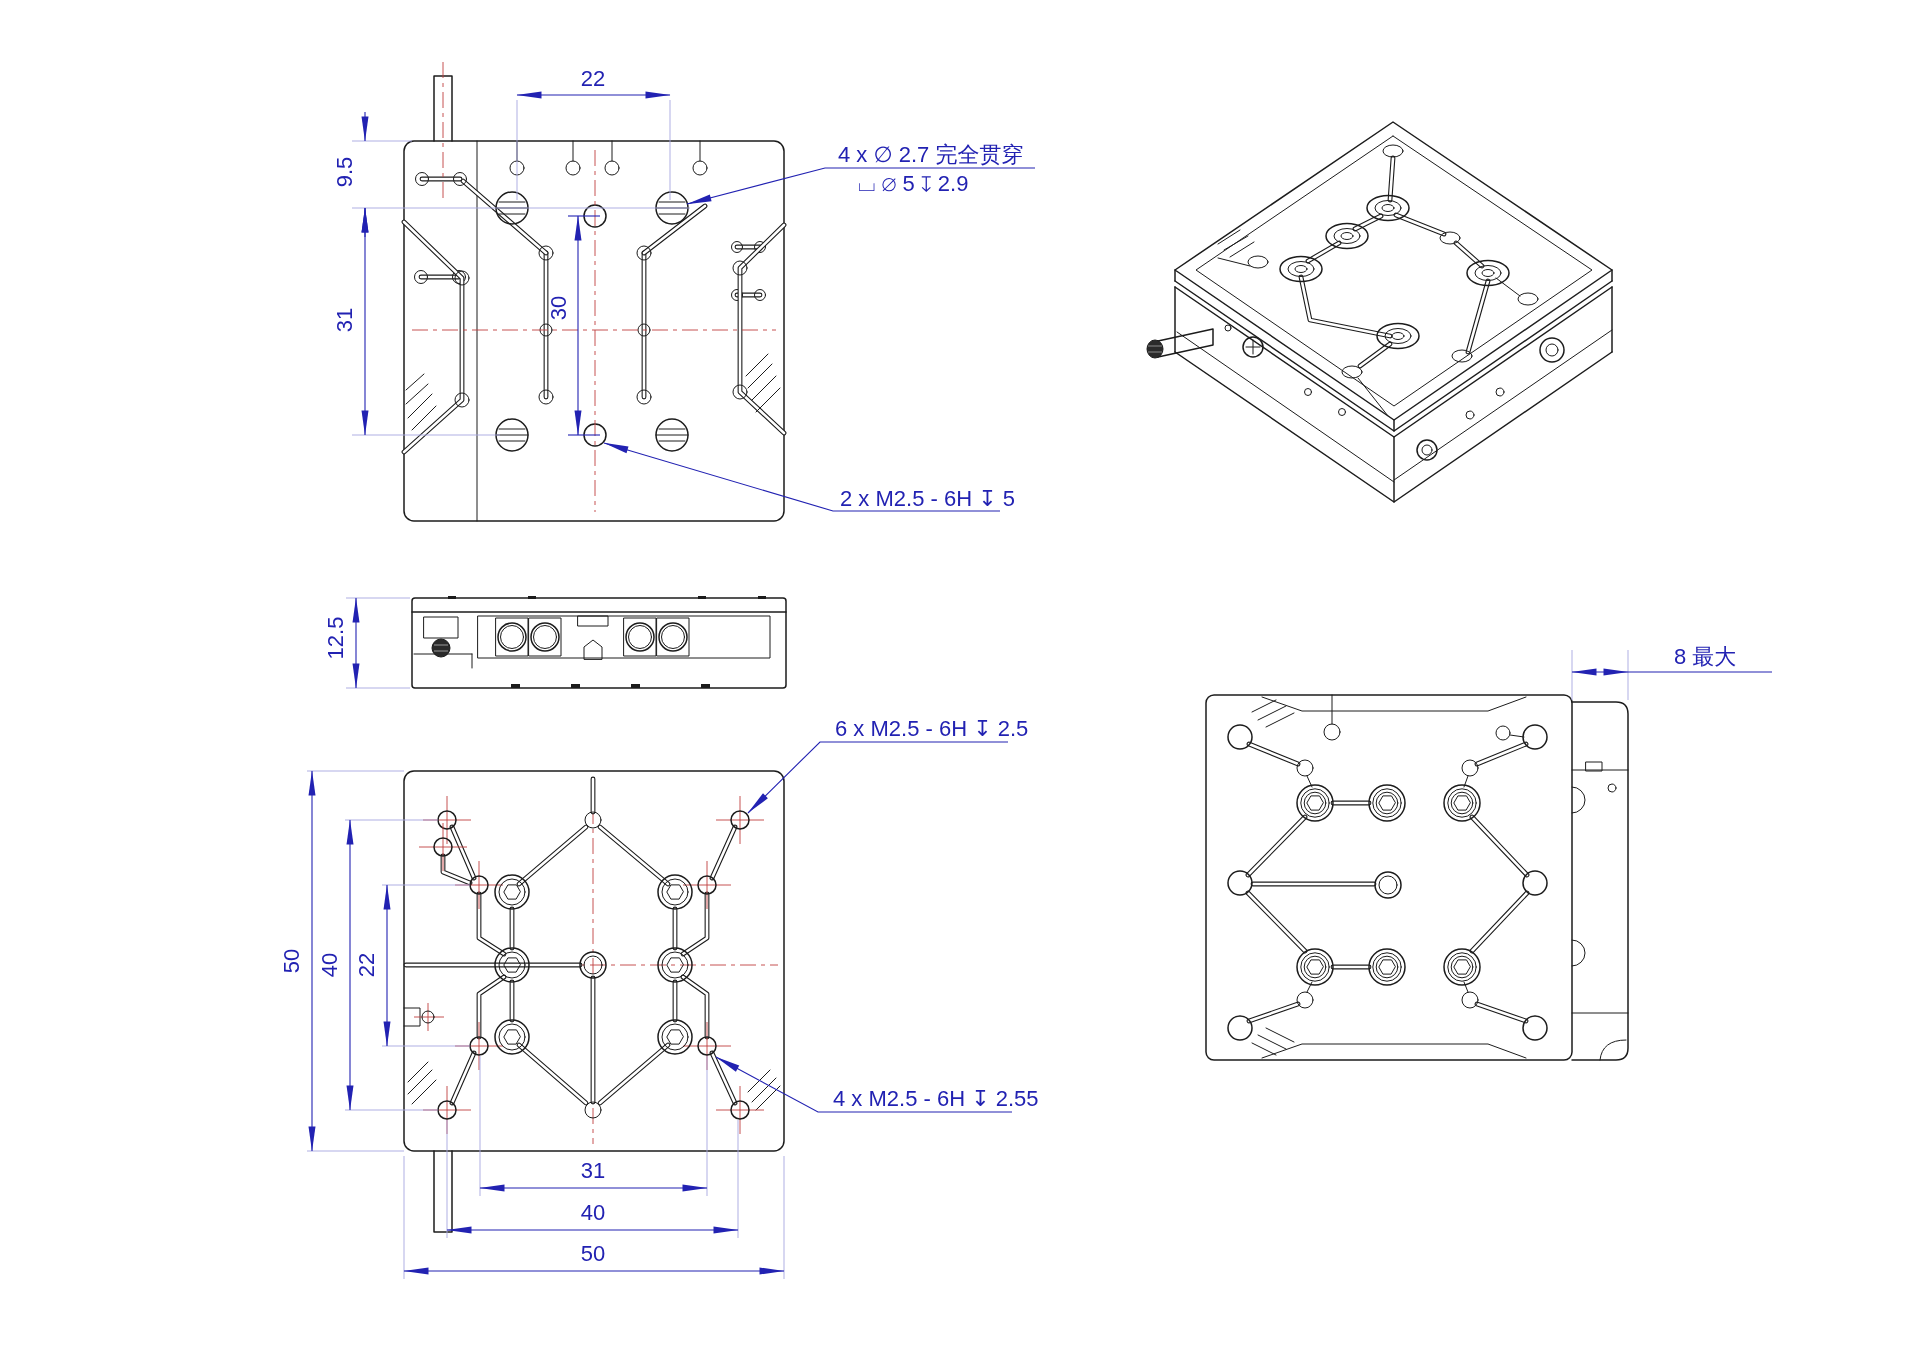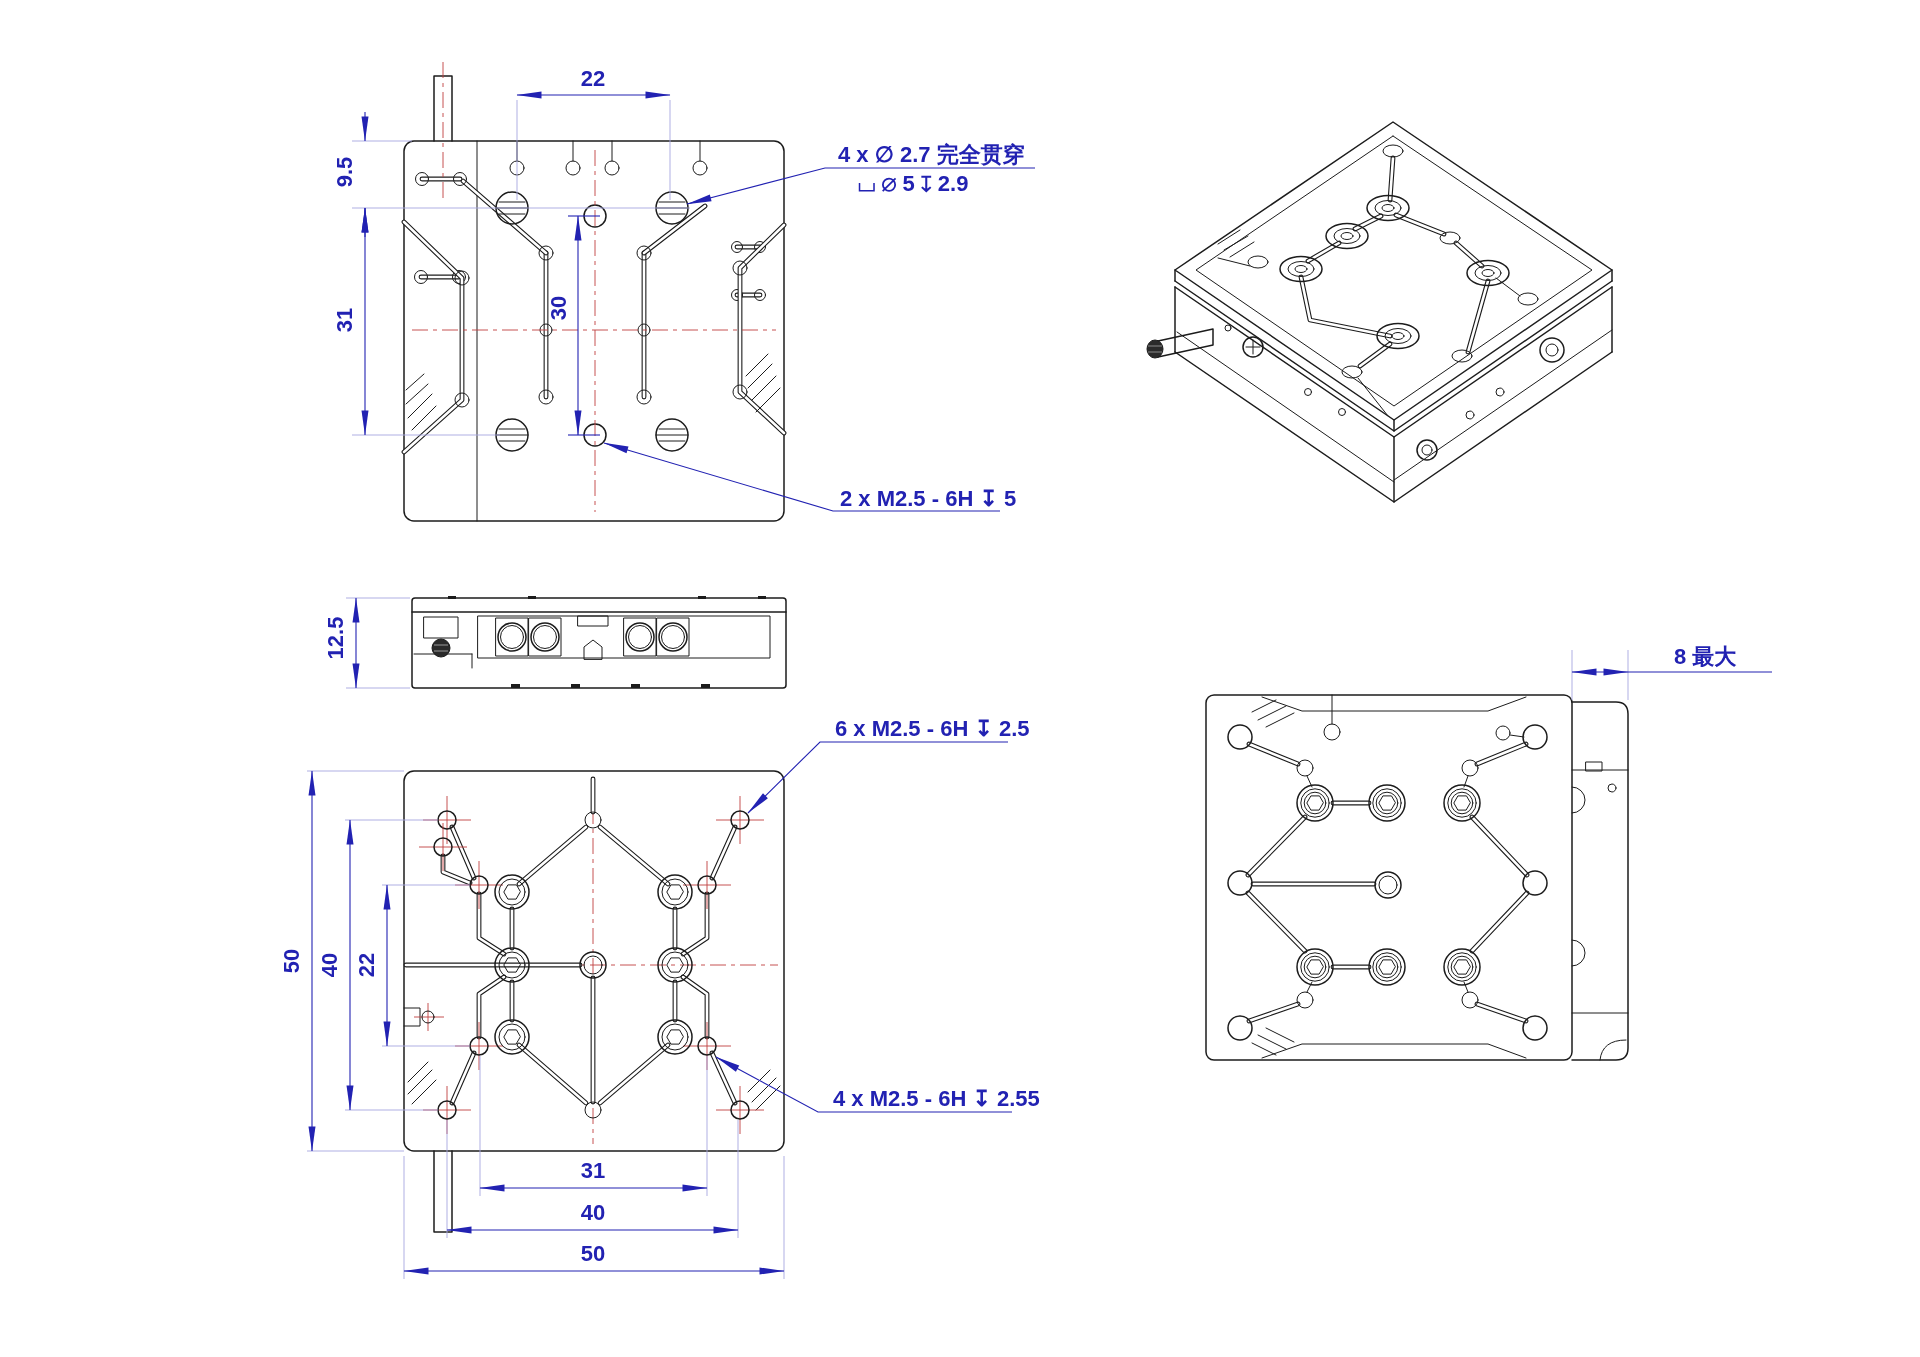--- a/index.html
+++ b/index.html
@@ -1,17 +1,17 @@
 <!DOCTYPE html>
 <html><head>
 <meta charset="utf-8">
 <style>
   html,body{margin:0;padding:0;background:#ffffff;}
   #canvas{position:relative;width:1772px;height:1357px;background:#ffffff;overflow:hidden;
-          font-family:"Liberation Sans", sans-serif;font-weight:bold;}
+          font-family:"Liberation Sans", sans-serif;}
   svg{display:block}
   .ln{stroke:#1c1c1c;stroke-width:1.5;fill:none;stroke-linejoin:round;stroke-linecap:round}
   .lt{stroke:#1c1c1c;stroke-width:1;fill:none;stroke-linejoin:round;stroke-linecap:round}
   .sO{stroke:#1c1c1c;stroke-width:4.8;fill:none;stroke-linejoin:round;stroke-linecap:round}
   .sI{stroke:#ffffff;stroke-width:2.6;fill:none;stroke-linejoin:round;stroke-linecap:round}
   .cl{stroke:#c04040;stroke-width:0.9;fill:none;stroke-dasharray:16 5 4 5}
   .cr{stroke:#c04040;stroke-width:0.9;fill:none}
   .ext{stroke:#a6a6e0;stroke-width:0.9;fill:none}
   .dim{stroke:#2222b2;stroke-width:1.1;fill:none}
   .dt{fill:#2222b2;font-family:"Liberation Sans", sans-serif;font-size:22px}

